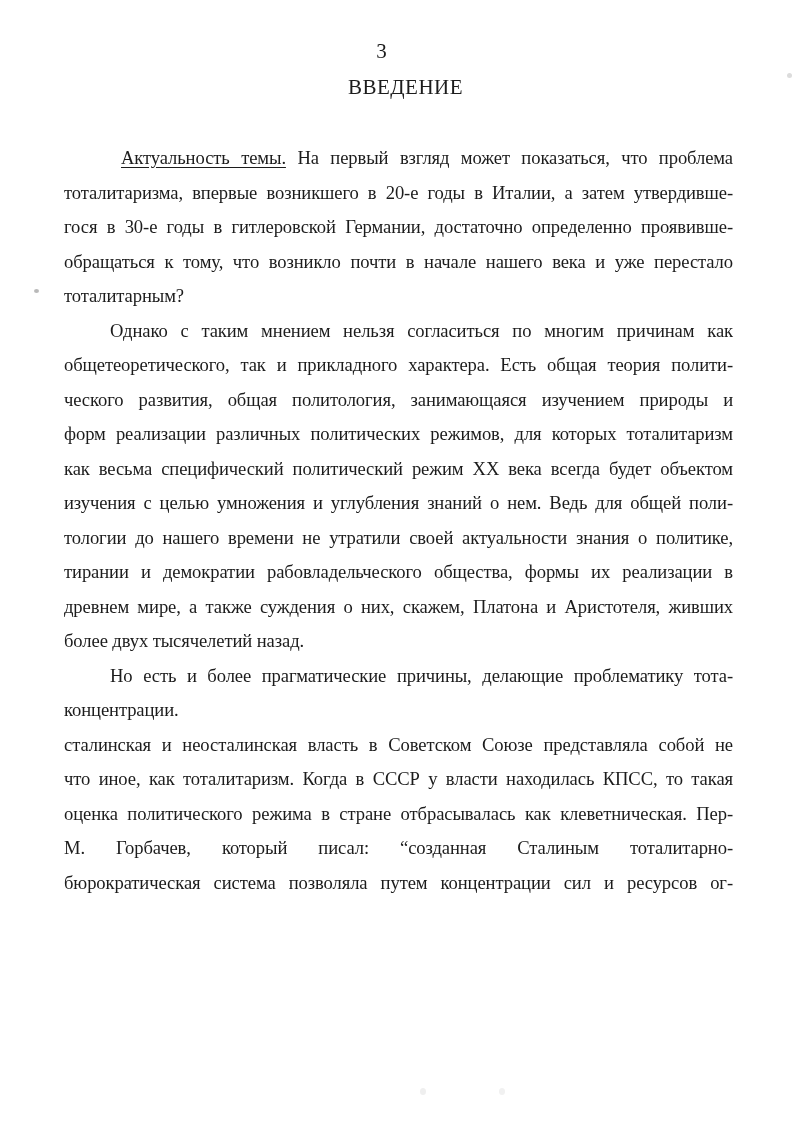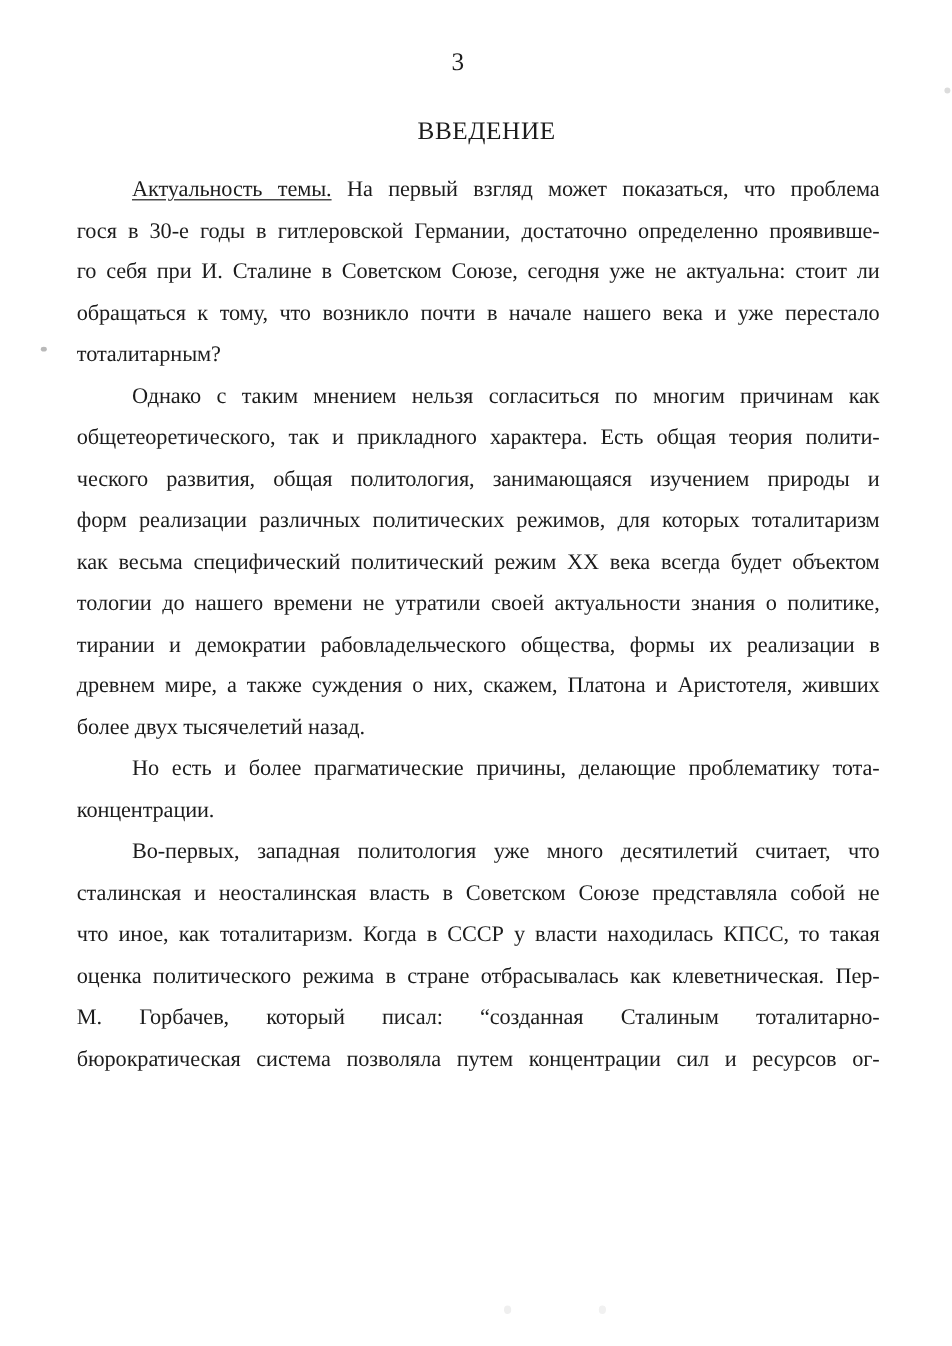--- a/index.html
+++ b/index.html
@@ -28,41 +28,40 @@
   .page-number .shift { position: relative; left: -15px; }
   .doc-title {
     position: absolute;
     top: 75px;
     left: 0;
     right: 0;
     text-align: center;
     font-size: 21px;
     line-height: 24px;
     letter-spacing: 0.5px;
-    margin-top: 22px;
   }
   .doc-title .shift { position: relative; left: 9px; }
   .text-body {
     position: absolute;
     left: 64px;
     top: 141px;
     width: 669px;
     font-size: 18.6px;
     letter-spacing: -0.1px;
   }
   .line {
     height: 34.5px;
     line-height: 34.5px;
     text-align: justify;
     text-align-last: justify;
     white-space: nowrap;
   }
   .line.unjust { text-align-last: left; }
   .line.first { text-indent: 46px; }
-  .u { text-decoration: underline; text-underline-offset: 3px; }
+  .u { text-decoration: underline; text-underline-offset: 3px; margin-left: 11px; }
   
   .artifact { position: absolute; border-radius: 50%; }
   .artifact.a1 { left: 34px;  top: 289px;  width: 5px; height: 4px; background: #b9b9b9; }
   .artifact.a2 { left: 787px; top: 73px;   width: 5px; height: 5px; background: #dcdcdc; }
   .artifact.a3 { left: 420px; top: 1088px; width: 6px; height: 7px; background: #efefef; }
   .artifact.a4 { left: 499px; top: 1088px; width: 6px; height: 7px; background: #f1f1f1; }
 </style>
 </head>
 <body>
 
@@ -72,42 +71,42 @@
     <span class="shift">3</span>
   </div>
 
   <div class="doc-title">
     <span class="shift">ВВЕДЕНИЕ</span>
   </div>
 
   <div class="text-body">
       <div class="paragraph">
         <div class="line first"><span class="u">Актуальность темы.</span> На первый взгляд может показаться, что проблема</div>
+        <div class="line">тоталитаризма, впервые возникшего в 20-е годы в Италии, а затем утвердивше-</div>
         <div class="line">гося в 30-е годы в гитлеровской Германии, достаточно определенно проявивше-</div>
-        <div class="line">го себя при И. Сталине в Советском Союзе, сегодня уже не актуальна: стоит ли</div>
         <div class="line">обращаться к тому, что возникло почти в начале нашего века и уже перестало</div>
         <div class="line unjust">тоталитарным?</div>
       </div>
       <div class="paragraph">
         <div class="line first">Однако с таким мнением нельзя согласиться по многим причинам как</div>
         <div class="line">общетеоретического, так и прикладного характера. Есть общая теория полити-</div>
         <div class="line">ческого развития, общая политология, занимающаяся изучением природы и</div>
         <div class="line">форм реализации различных политических режимов, для которых тоталитаризм</div>
         <div class="line">как весьма специфический политический режим XX века всегда будет объектом</div>
+        <div class="line">изучения с целью умножения и углубления знаний о нем. Ведь для общей поли-</div>
         <div class="line">тологии до нашего времени не утратили своей актуальности знания о политике,</div>
         <div class="line">тирании и демократии рабовладельческого общества, формы их реализации в</div>
         <div class="line">древнем мире, а также суждения о них, скажем, Платона и Аристотеля, живших</div>
         <div class="line unjust">более двух тысячелетий назад.</div>
       </div>
       <div class="paragraph">
         <div class="line first">Но есть и более прагматические причины, делающие проблематику тота-</div>
         <div class="line unjust">концентрации.</div>
       </div>
       <div class="paragraph">
-        <div class="line first">Во-первых, западная политология уже много десятилетий считает, что</div>
         <div class="line">сталинская и неосталинская власть в Советском Союзе представляла собой не</div>
         <div class="line">что иное, как тоталитаризм. Когда в СССР у власти находилась КПСС, то такая</div>
         <div class="line">оценка политического режима в стране отбрасывалась как клеветническая. Пер-</div>
         <div class="line">М. Горбачев, который писал: “созданная Сталиным тоталитарно-</div>
         <div class="line">бюрократическая система позволяла путем концентрации сил и ресурсов ог-</div>
       </div>
     </div>
 
   <span class="artifact a1"></span>
   <span class="artifact a2"></span>

